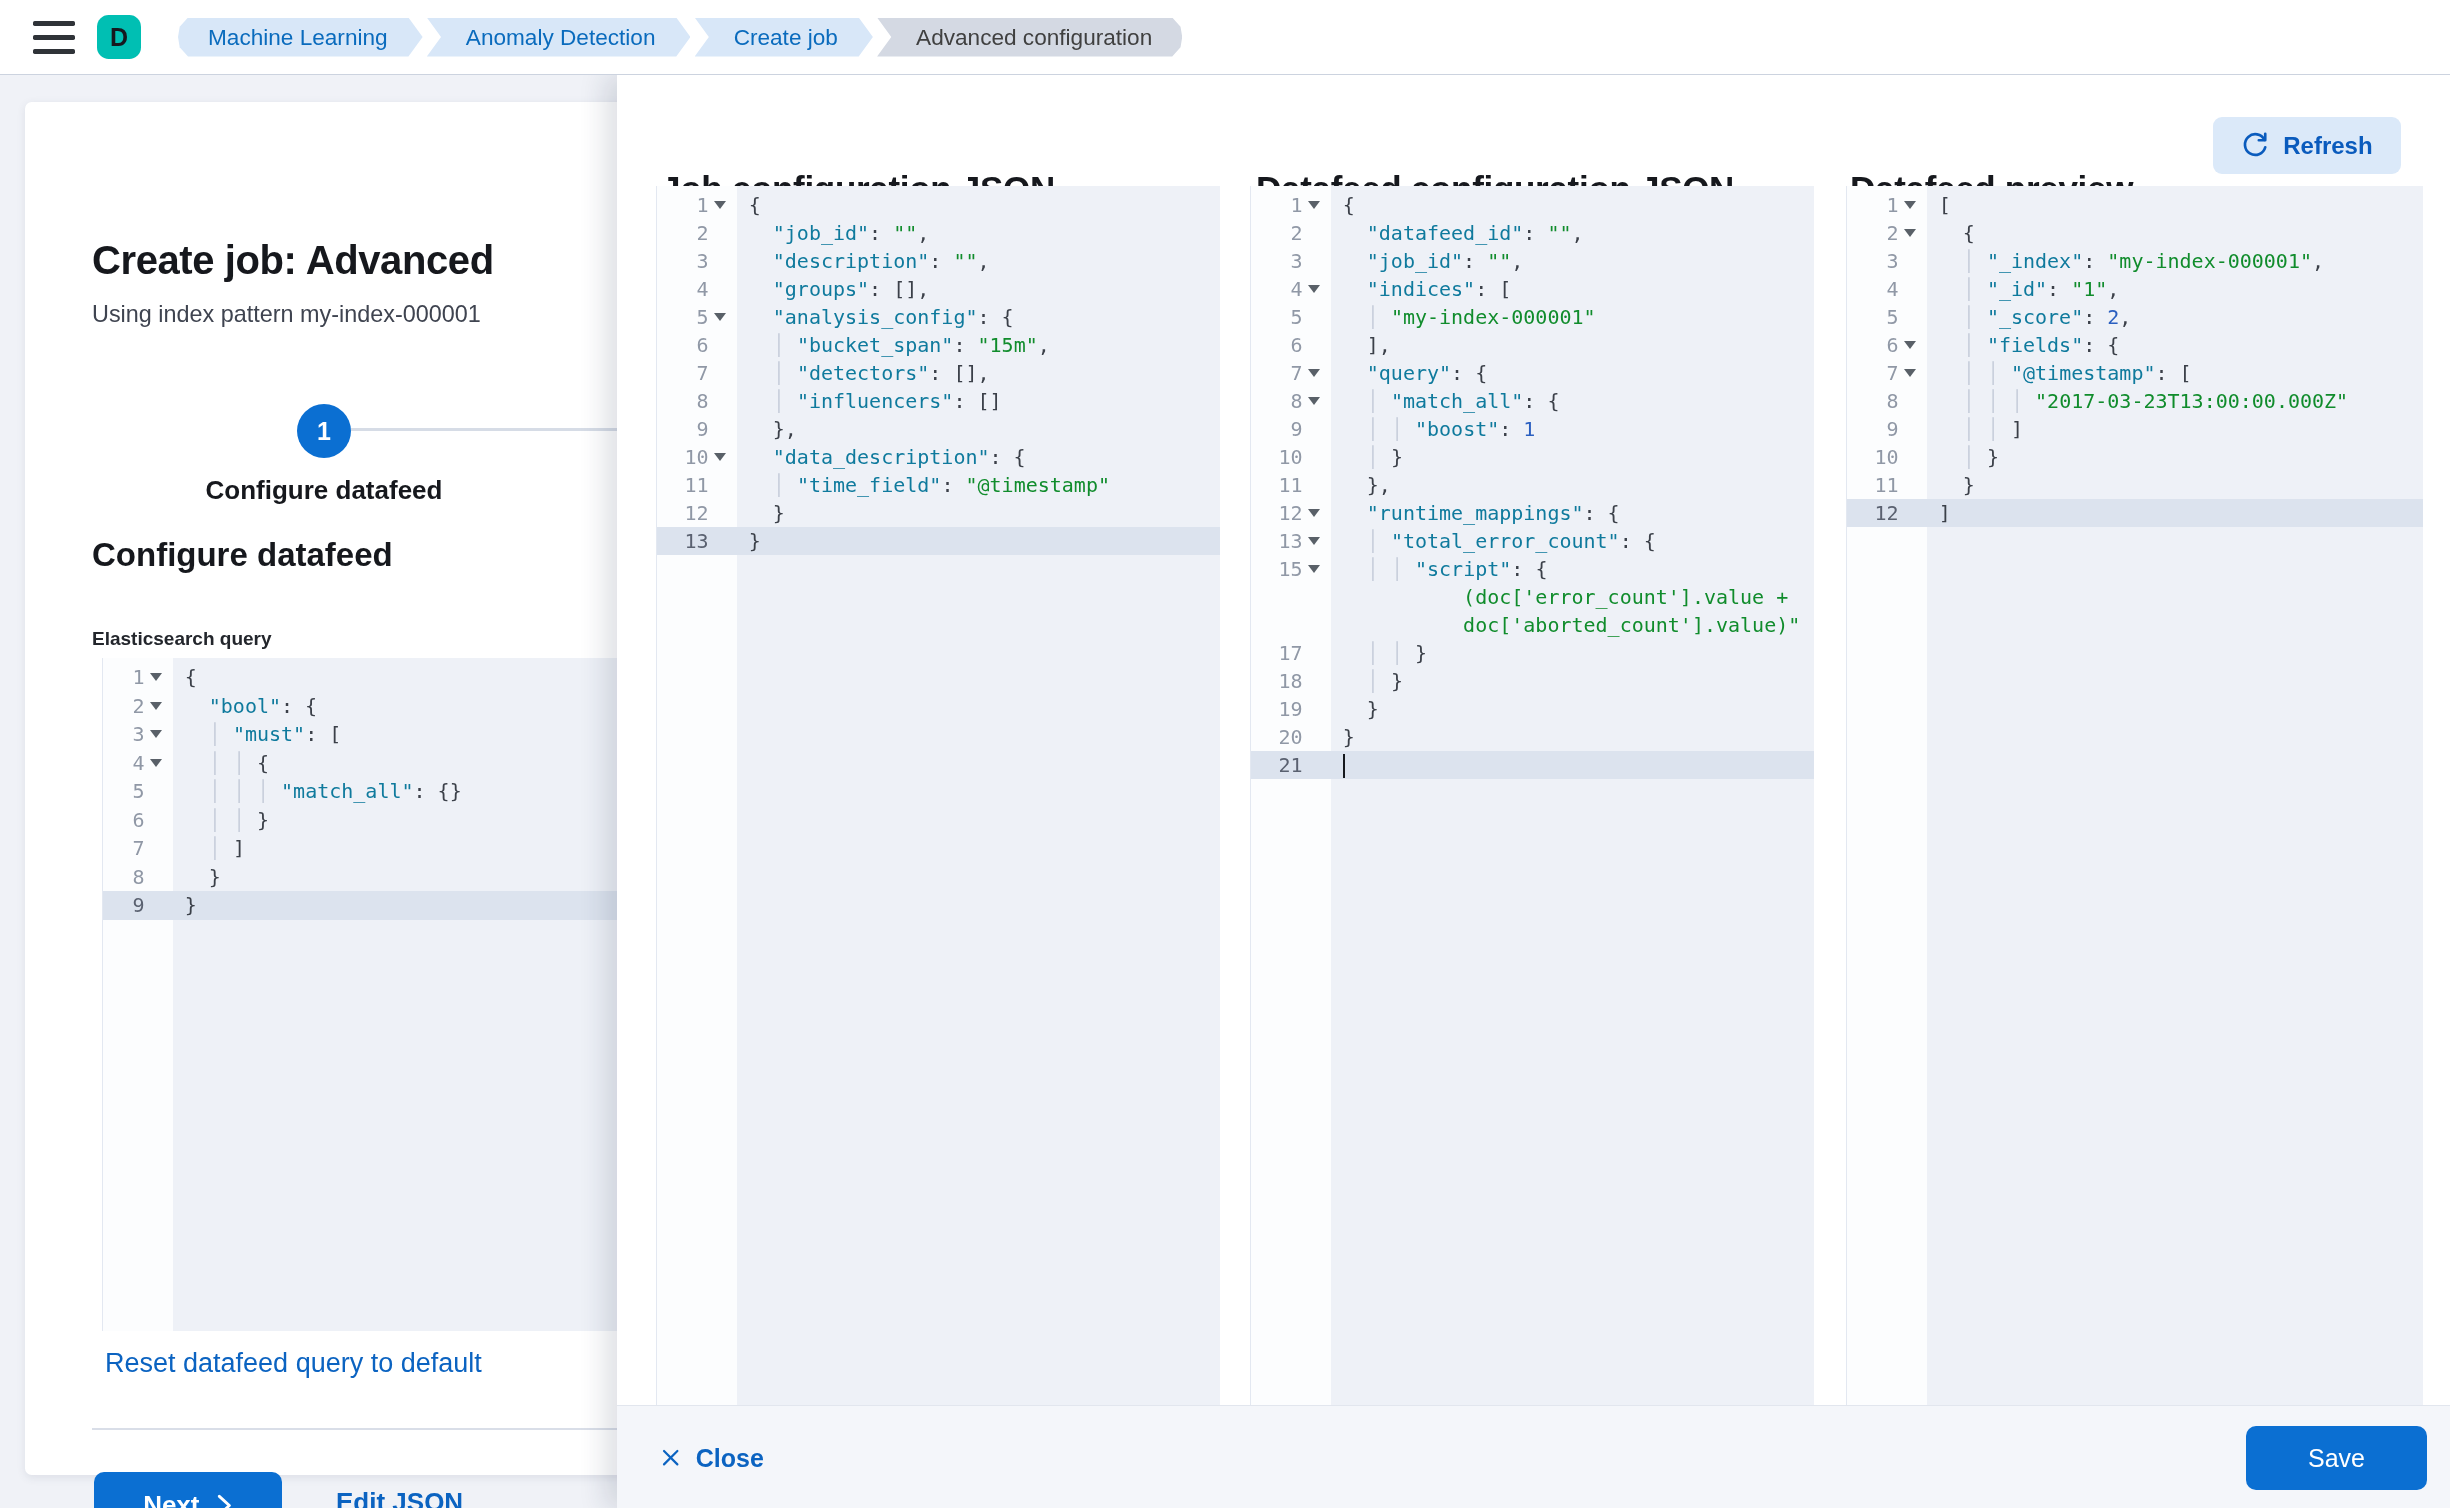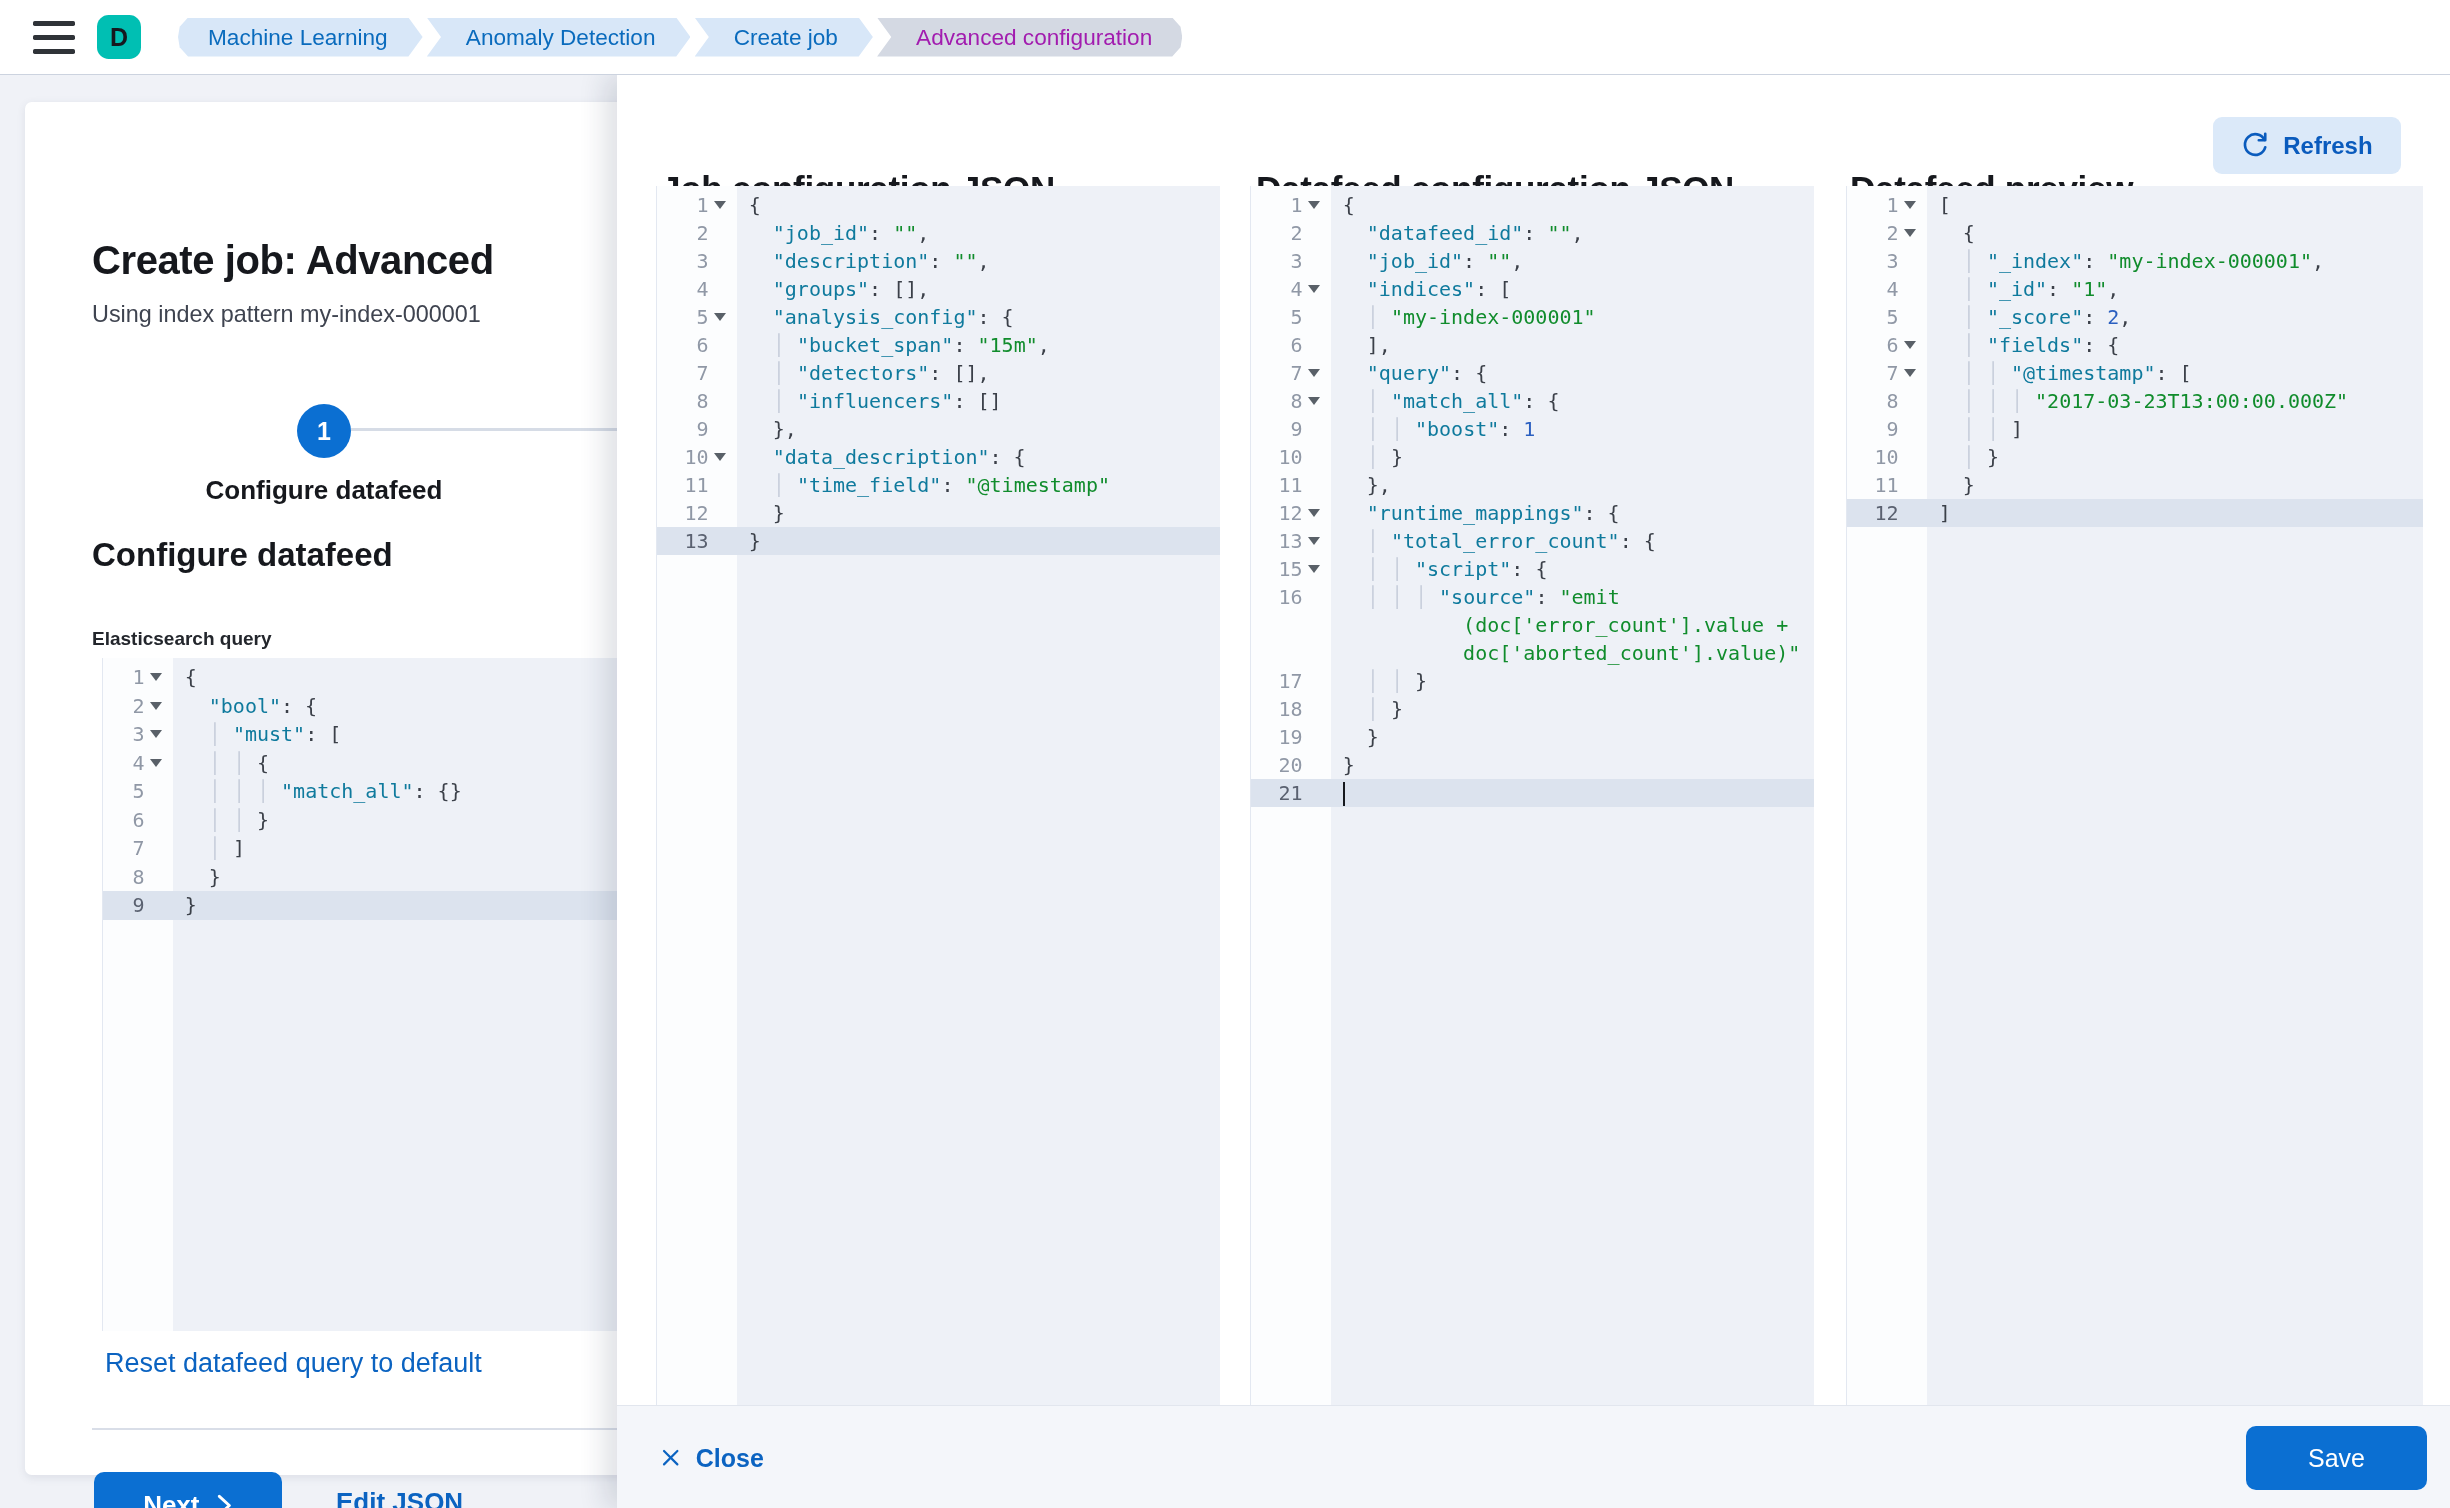--- a/index.html
+++ b/index.html
@@ -13,21 +13,21 @@
              justify-content:space-between;cursor:pointer;}
   .hamburger i{display:block;height:5px;border-radius:1.7px;background:#2f3338;}
   .logo-badge{width:44px;height:44px;border-radius:11.7px;background:#00bfb3;margin-left:22px;
               display:flex;align-items:center;justify-content:center;font-size:25px;font-weight:600;color:#16191f;}
   .crumbs{display:flex;align-items:flex-end;margin-left:37px;}
   .crumb{height:39px;line-height:39px;font-size:22.6px;font-weight:500;margin-right:4.2px;
          padding:0 35px 0 39px;background:#d8e7f8;color:#0a6bbd;white-space:nowrap;cursor:pointer;
          clip-path:polygon(0 0,calc(100% - 14.2px) 0,100% 50%,calc(100% - 14.2px) 100%,0 100%,14.2px 50%);}
   .crumb.first{padding-left:30px;
          clip-path:polygon(10px 0,calc(100% - 14.2px) 0,100% 50%,calc(100% - 14.2px) 100%,10px 100%,1.7px 76%,0 50%,1.7px 24%);}
-  .crumb.last{background:#d4d9e3;color:#a21caf;cursor:default;padding-right:30px;
+  .crumb.last{background:#d4d9e3;color:#404040;cursor:default;padding-right:30px;
          clip-path:polygon(0 0,calc(100% - 10px) 0,calc(100% - 1.7px) 24%,100% 50%,calc(100% - 1.7px) 76%,calc(100% - 10px) 100%,0 100%,14.2px 50%);}
 
   
   .card{position:absolute;left:25px;top:102px;width:611px;height:1373px;background:#ffffff;
         border-radius:6.7px;box-shadow:0 2.5px 8.4px rgba(55,65,95,.10);z-index:10;}
   .wiz-title{position:absolute;left:67px;top:136px;font-size:40px;font-weight:700;letter-spacing:-0.4px;color:#16181d;}
   .wiz-sub{position:absolute;left:67px;top:199px;font-size:23.4px;color:#3f4450;}
   .step-line{position:absolute;left:326px;top:326px;width:311px;height:3.3px;background:#d6dce6;}
   .step-circle{position:absolute;left:272px;top:302px;width:54px;height:54px;border-radius:50%;
                background:#0b6fd2;color:#fff;font-size:25px;font-weight:600;display:flex;
@@ -422,27 +422,20 @@
             <span class="gut">
               <span class="num">15</span>
               <span class="arr">
                 <i class="fold"></i>
               </span>
             </span>
             <span class="code"><span class="t-w">  </span><span class="t-g">│ </span><span class="t-g">│ </span><span class="t-k">"script"</span><span class="t-p">: {</span></span>
           </div>
           <div class="cr">
             <span class="gut">
-              <span class="num">16</span>
-              <span class="arr"></span>
-            </span>
-            <span class="code"><span class="t-w">  </span><span class="t-g">│ </span><span class="t-g">│ </span><span class="t-g">│ </span><span class="t-k">"source"</span><span class="t-p">: </span><span class="t-s">"emit</span></span>
-          </div>
-          <div class="cr">
-            <span class="gut">
               <span class="num"></span>
               <span class="arr"></span>
             </span>
             <span class="code"><span class="t-w">          </span><span class="t-s">(doc['error_count'].value +</span></span>
           </div>
           <div class="cr">
             <span class="gut">
               <span class="num"></span>
               <span class="arr"></span>
             </span>

